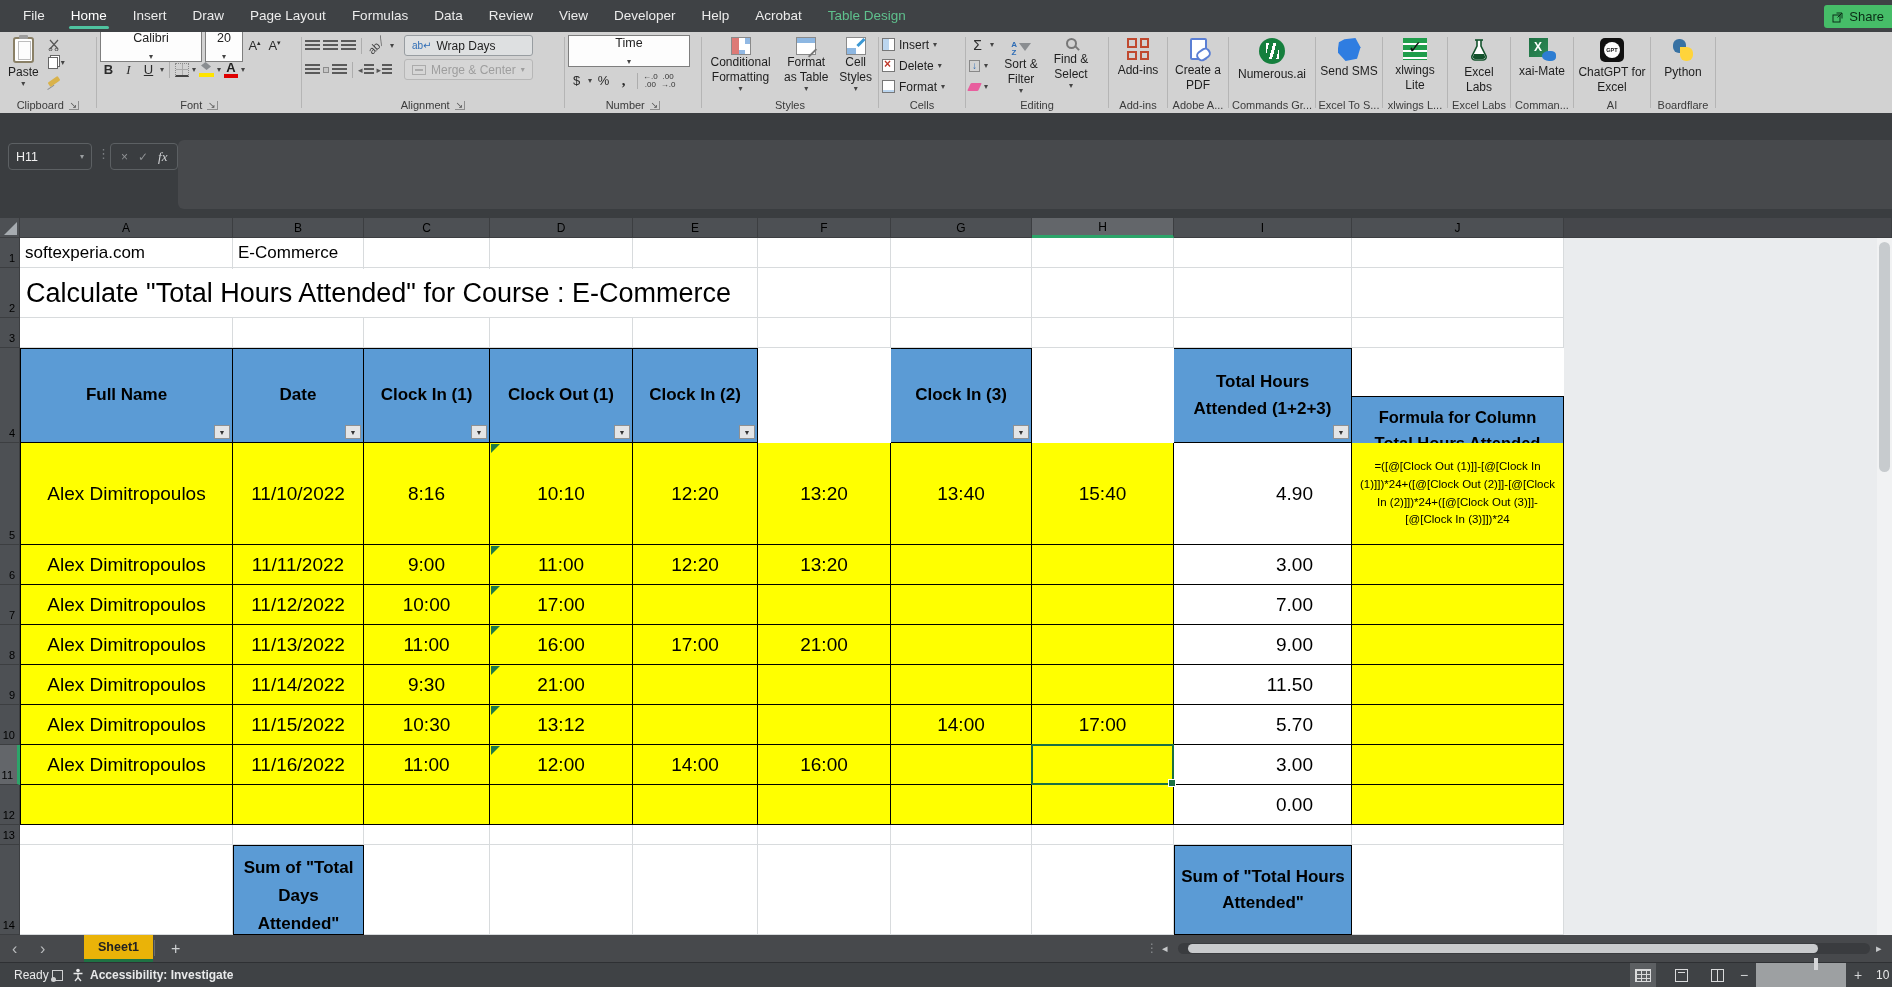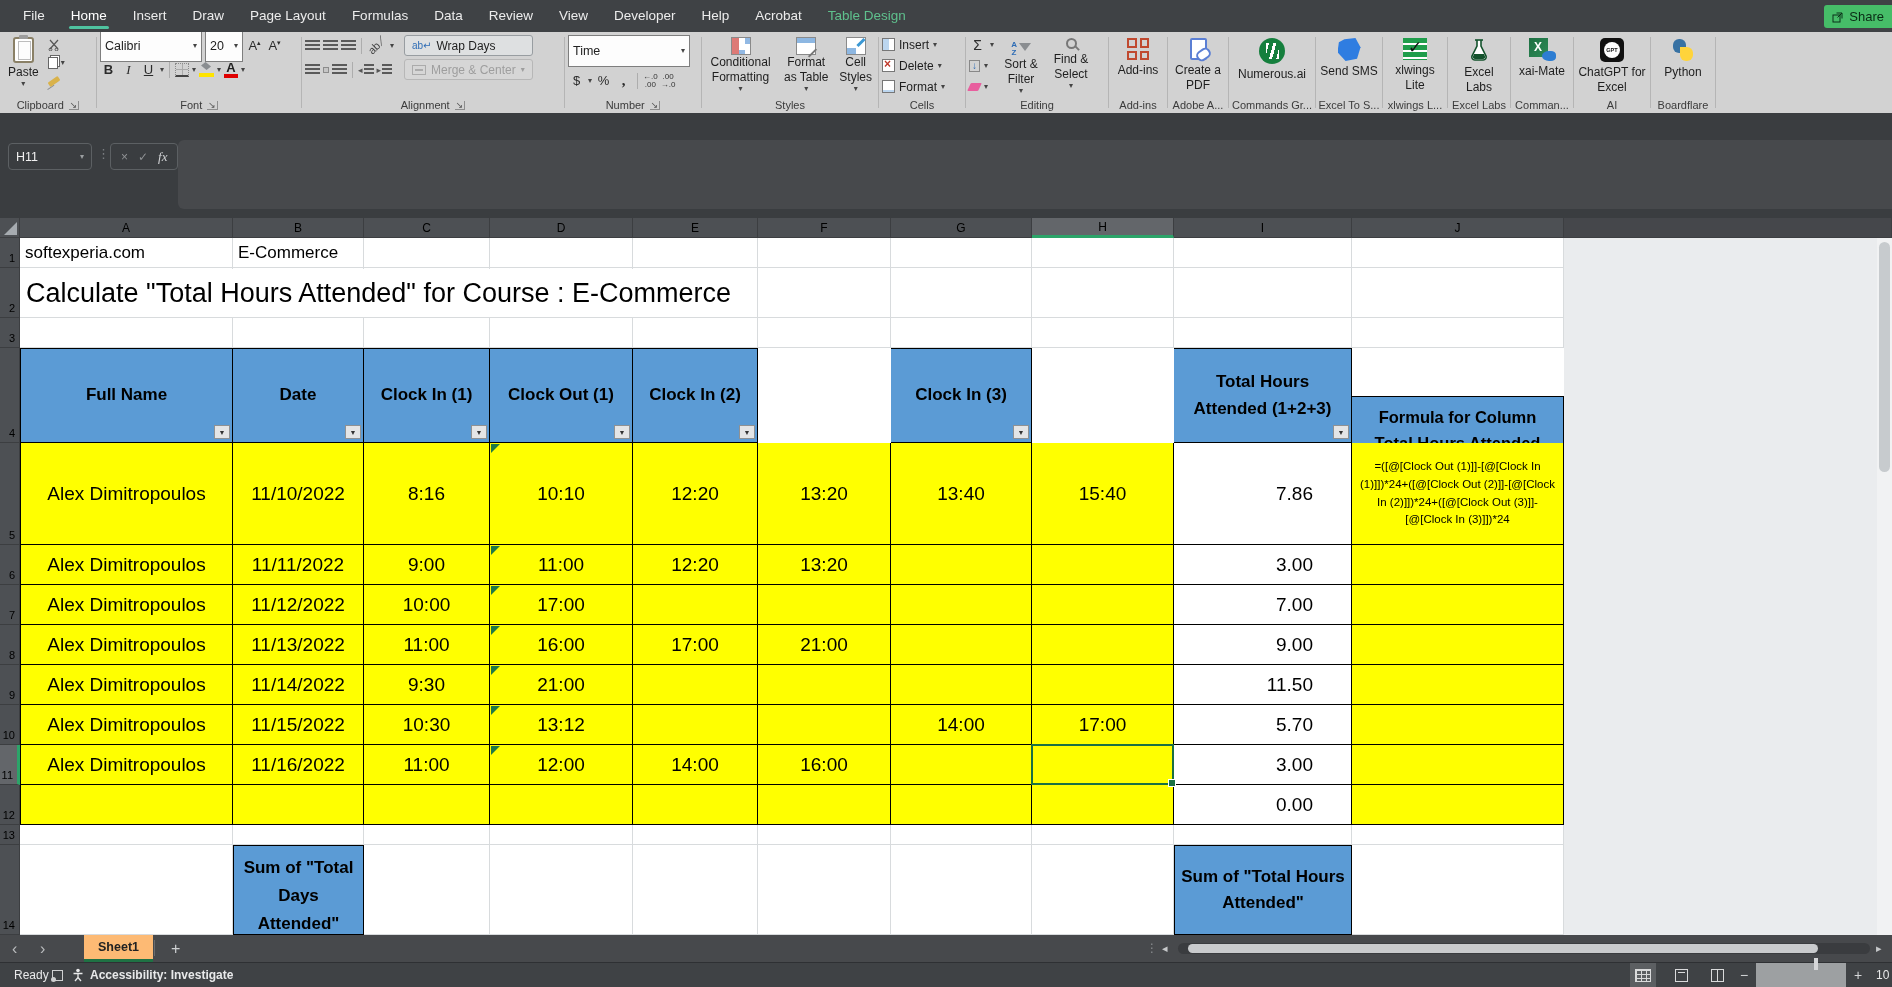--- a/index.html
+++ b/index.html
@@ -25,21 +25,21 @@
   .rg-col{display:flex;flex-direction:column;gap:3px;}
   .rg-row{display:flex;align-items:center;gap:3px;height:21px;}
   .rg-label{height:16px;font-size:11px;color:#3b3b3b;display:flex;align-items:center;justify-content:center;gap:5px;}
   .rsep{width:1px;background:#b5b5b5;margin:5px 0;flex:0 0 1px;}
   .chev{font-size:8px;color:#444;line-height:1;}
   .launcher{font-size:9px;color:#555;border:1px solid #8d8d8d;border-top:none;border-left:none;padding:0 1px;line-height:8px;}
   .bigbtn{display:flex;flex-direction:column;align-items:center;justify-content:flex-start;
           font-size:12px;line-height:1.25;text-align:center;padding:2px 5px;height:62px;}
   .bb-txt{margin-top:2px;white-space:pre-line;}
   .combo{background:#fdfdfd;border:1px solid #7e7e7e;height:32px;display:flex;align-items:center;
-         justify-content:space-between;padding:0 4px;font-size:12.5px;color:#222;}
+         justify-content:space-between;padding:0 4px;font-size:12.5px;color:#222;flex-direction:column;}
   .tbtn{min-width:17px;text-align:center;font-size:13px;color:#2b2b2b;}
   .vdiv{width:1px;height:16px;background:#adadad;margin:0 2px;}
 
   
   .i-clip{width:21px;height:26px;border:2px solid #8a8066;border-radius:3px;background:#fff;position:relative;}
   .i-clip::before{content:"";position:absolute;left:4px;top:-4px;width:9px;height:4px;background:#9c9c9c;border-radius:1px;}
   .i-clip::after{content:"";position:absolute;left:3px;top:2px;width:11px;height:17px;background:#fdfdfd;border:1px solid #bdbdbd;}
   .clipcol{display:flex;flex-direction:column;gap:4px;padding-top:3px;}
   .mini{display:flex;align-items:center;gap:3px;height:14px;}
   .i-copy{width:10px;height:12px;border:1px solid #666;background:#fff;box-shadow:2px -2px 0 -1px #fff,2px -2px 0 0 #666;}
@@ -174,21 +174,21 @@
   .selbox{border:2px solid #1a7043;z-index:4;pointer-events:none;}
   .selbox::after{content:"";position:absolute;right:-4px;bottom:-4px;width:6px;height:6px;background:#1a7043;border:1px solid #fff;}
   .rightarea{background:#eaecee;}
   .vscroll{background:#f1f2f3;}
   .vscroll::after{content:"";position:absolute;left:2px;top:4px;width:11px;height:230px;background:#c7cbce;border-radius:6px;}
 
   
   #tabbar{position:absolute;top:935px;left:0;width:100%;height:27px;background:#47494c;}
   #tabbar>*{position:absolute;}
   .tb-arrow{top:0;line-height:27px;color:#b9bbbd;font-size:16px;}
-  .sheet-tab{left:84px;top:0;height:27px;background:#fdba74;padding:0 14px;display:flex;align-items:center;
+  .sheet-tab{left:84px;top:0;height:27px;background:#eab308;padding:0 14px;display:flex;align-items:center;
              font-weight:bold;font-size:12.5px;color:#222;border-bottom:3px solid #1f7244;}
   .tb-divider{left:154px;top:5px;width:1px;height:16px;background:#6a6d70;}
   .tb-add{left:163px;top:0;line-height:27px;font-size:16px;color:#cfd1d3;padding:0 8px;}
   .tb-grip{left:1146px;top:0;line-height:27px;color:#8a8d90;font-size:12px;}
   .hs-arrow{top:0;line-height:27px;color:#c6c8ca;font-size:11px;}
   .hscroll{left:1178px;top:8px;width:692px;height:11px;background:#3a3c3f;border-radius:6px;}
   .hthumb{position:absolute;left:10px;top:1px;width:630px;height:9px;background:#c9cbcd;border-radius:5px;}
 
   
   #statusbar{position:absolute;top:962px;left:0;width:100%;height:25px;background:#3f4245;
@@ -695,21 +695,21 @@
       <div class="flt">▼</div>
     </div>
     <div class="yd bl" style="left: 20px; top: 225px; width: 213px; height: 102px;">Alex Dimitropoulos</div>
     <div class="yd" style="left: 233px; top: 225px; width: 131px; height: 102px;">11/10/2022</div>
     <div class="yd" style="left: 364px; top: 225px; width: 126px; height: 102px;">8:16</div>
     <div class="yd" style="left: 490px; top: 225px; width: 143px; height: 102px;">10:10</div>
     <div class="yd" style="left: 633px; top: 225px; width: 125px; height: 102px;">12:20</div>
     <div class="yd" style="left: 758px; top: 225px; width: 133px; height: 102px;">13:20</div>
     <div class="yd" style="left: 891px; top: 225px; width: 141px; height: 102px;">13:40</div>
     <div class="yd" style="left: 1032px; top: 225px; width: 142px; height: 102px;">15:40</div>
-    <div class="wn" style="left: 1174px; top: 225px; width: 178px; height: 102px;">7.86</div>
+    <div class="wn" style="left: 1174px; top: 225px; width: 178px; height: 102px;">4.90</div>
     <div class="yf formula" style="left: 1352px; top: 225px; width: 212px; height: 102px;">=([@[Clock Out (1)]]-[@[Clock In (1)]])*24+([@[Clock Out (2)]]-[@[Clock In (2)]])*24+([@[Clock Out (3)]]-[@[Clock In (3)]])*24</div>
     <div class="yd bl" style="left: 20px; top: 327px; width: 213px; height: 40px;">Alex Dimitropoulos</div>
     <div class="yd" style="left: 233px; top: 327px; width: 131px; height: 40px;">11/11/2022</div>
     <div class="yd" style="left: 364px; top: 327px; width: 126px; height: 40px;">9:00</div>
     <div class="yd" style="left: 490px; top: 327px; width: 143px; height: 40px;">11:00</div>
     <div class="yd" style="left: 633px; top: 327px; width: 125px; height: 40px;">12:20</div>
     <div class="yd" style="left: 758px; top: 327px; width: 133px; height: 40px;">13:20</div>
     <div class="yd" style="left: 891px; top: 327px; width: 141px; height: 40px;"></div>
     <div class="yd" style="left: 1032px; top: 327px; width: 142px; height: 40px;"></div>
     <div class="wn" style="left: 1174px; top: 327px; width: 178px; height: 40px;">3.00</div>

